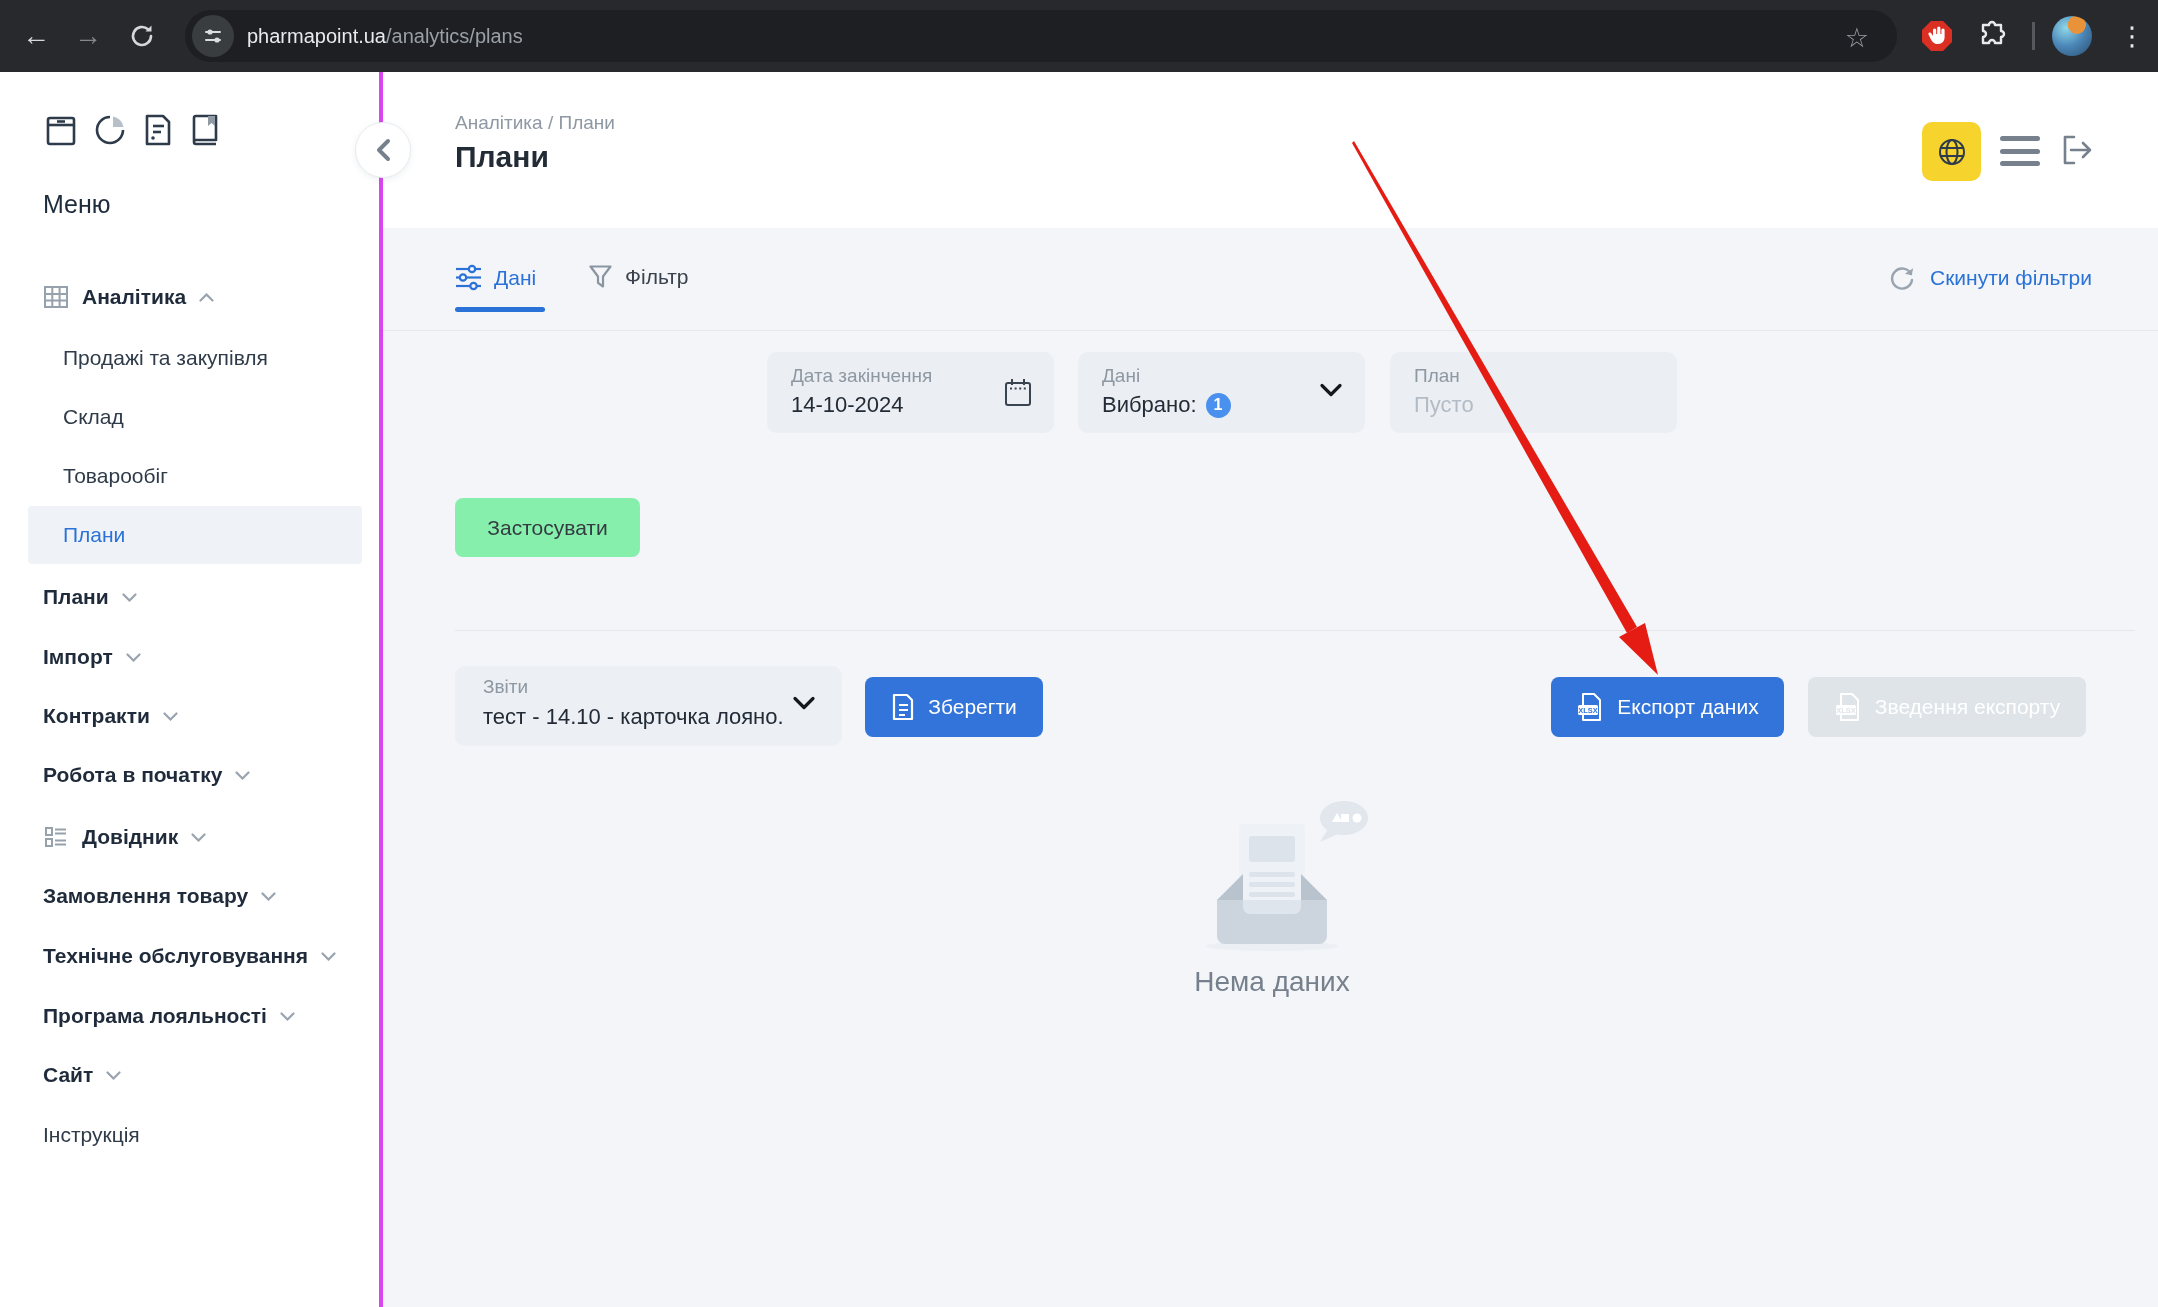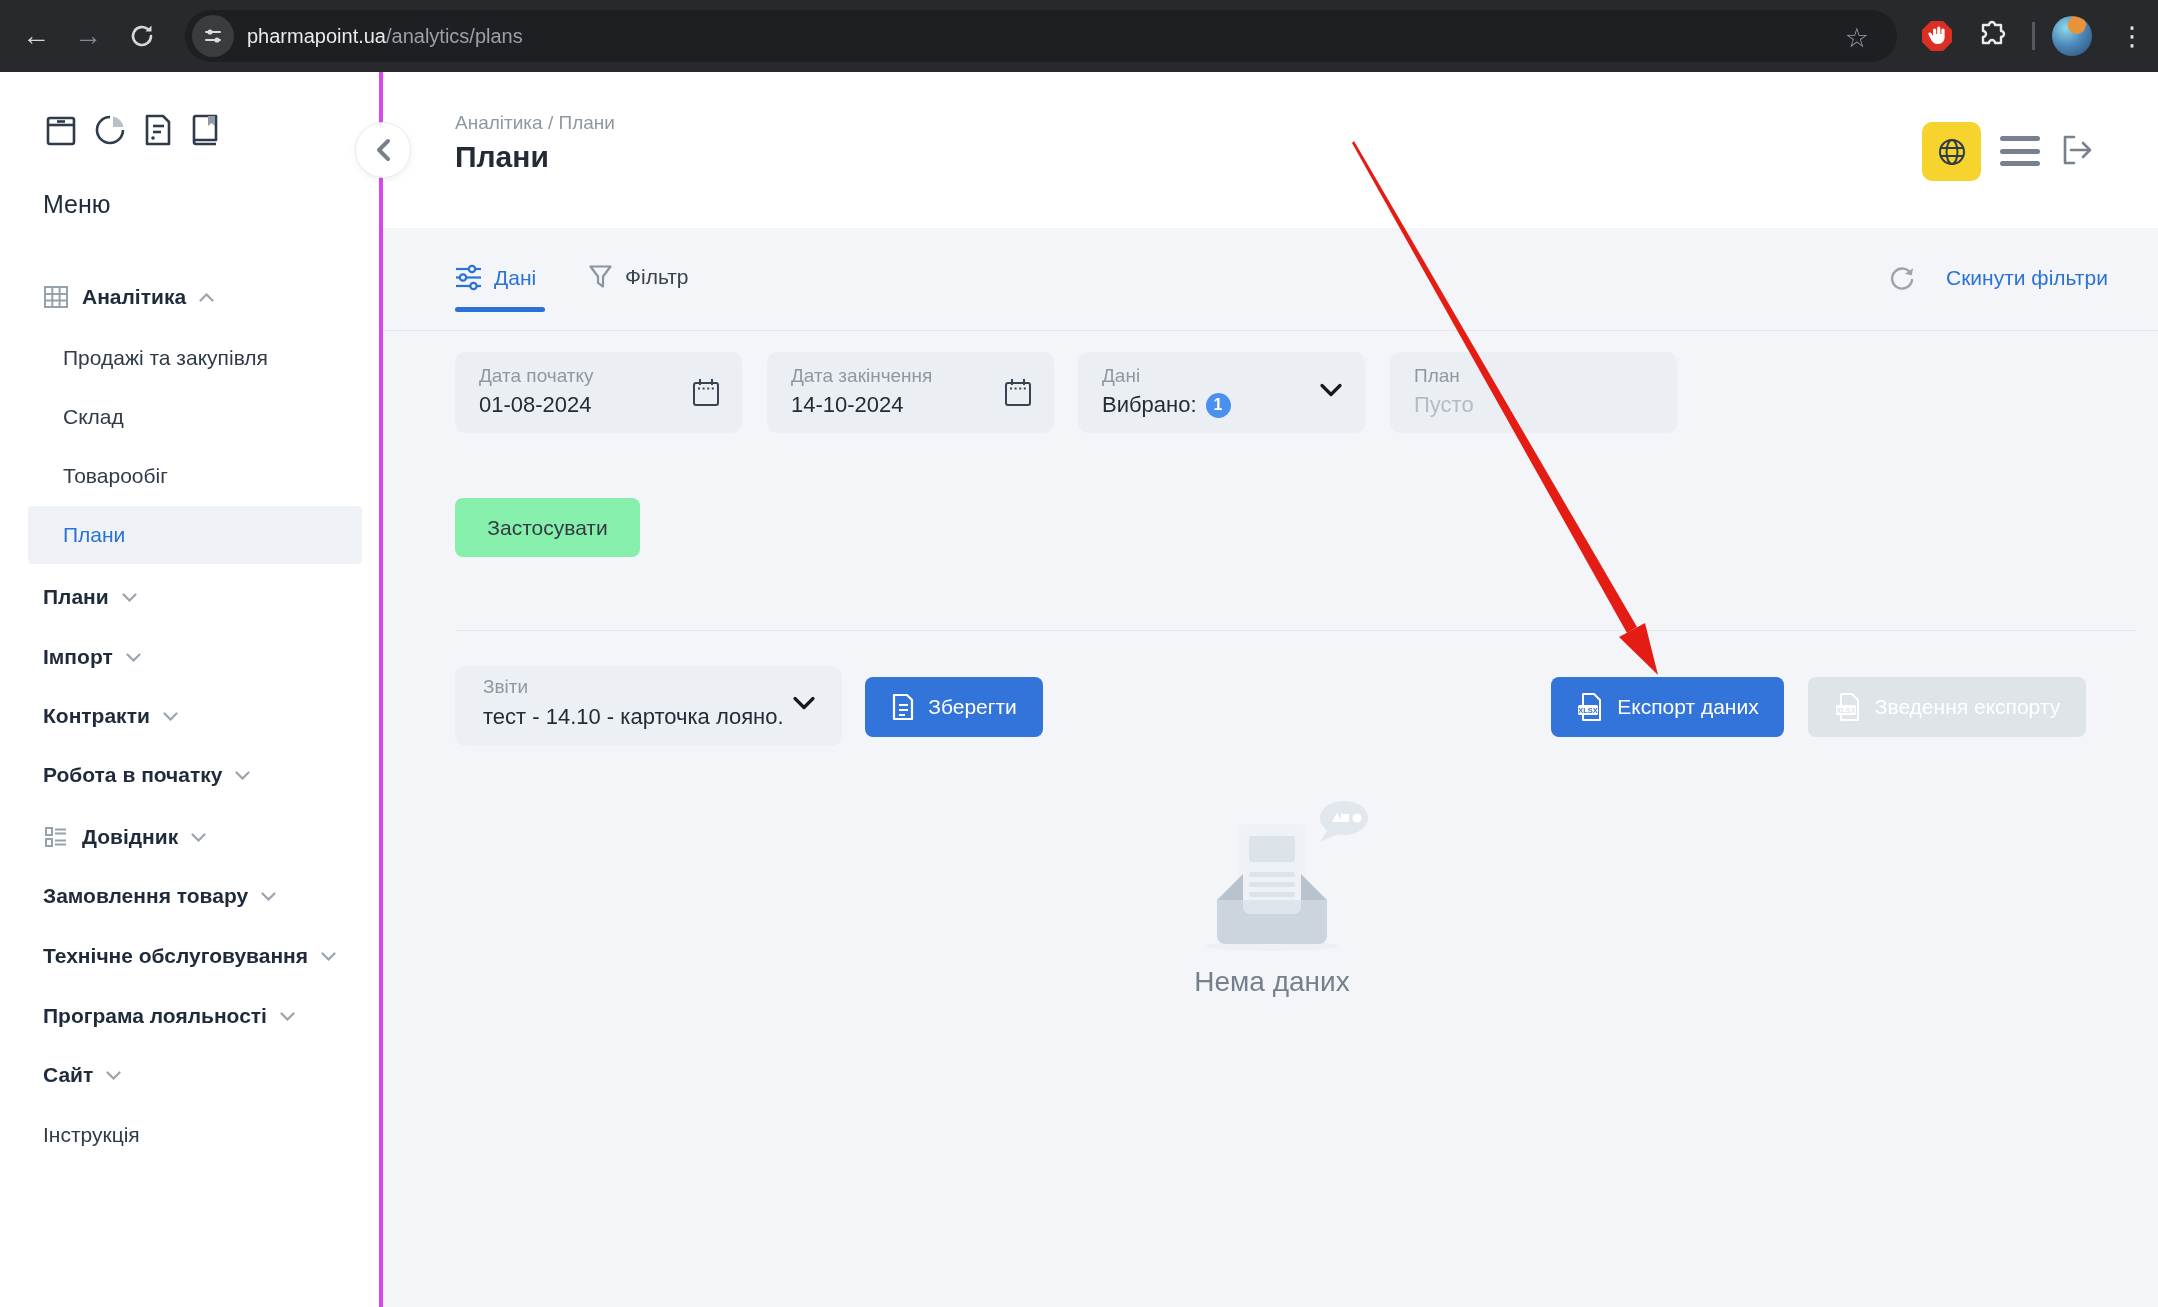--- a/index.html
+++ b/index.html
@@ -45,21 +45,21 @@
   .globe-btn { position:absolute; left:1539px; top:50px; width:59px; height:59px; border-radius:10px; background:#f6d32d; display:flex; align-items:center; justify-content:center; }
   .ham { position:absolute; left:1617px; top:64px; width:40px; height:30px; display:flex; flex-direction:column; justify-content:space-between; }
   .ham span { display:block; height:5px; border-radius:3px; background:#76818d; }
   .logout { position:absolute; left:1674px; top:58px; }
 
   .tab { position:absolute; display:flex; align-items:center; gap:12px; font-size:21px; }
   .tab.active { color:#2a72d8; font-weight:500; }
   .tab.idle { color:#39424d; }
   .tab-underline { position:absolute; left:72px; top:235px; width:90px; height:5px; border-radius:3px; background:#2a72d8; }
   .tabs-divider { position:absolute; left:0; top:258px; width:1775px; height:1px; background:#e5e8ec; }
-  .reset-link { position:absolute; left:1505px; top:192px; display:flex; align-items:center; gap:30px; font-size:21px; color:#2a72d8; }
+  .reset-link { position:absolute; left:1505px; top:192px; display:flex; align-items:center; gap:14px; font-size:21px; color:#2a72d8; }
 
   .chip { position:absolute; top:280px; width:287px; height:81px; background:#ebeef2; border-radius:10px; }
   .chip .lab { position:absolute; left:24px; top:13px; font-size:19px; color:#8e98a3; }
   .chip .val { position:absolute; left:24px; top:40px; font-size:22px; color:#222b36; display:flex; align-items:center; }
   .chip .val.placeholder { color:#b3bcc6; }
   .chip .cal { position:absolute; right:20px; top:25px; }
   .chip .chev { position:absolute; right:22px; top:31px; }
   .badge { display:inline-flex; width:25px; height:25px; border-radius:50%; background:#4a90ee; color:#fff; font-size:16px; font-weight:700; align-items:center; justify-content:center; margin-left:9px; }
 
   .apply-btn { position:absolute; left:72px; top:426px; width:185px; height:59px; background:#86efac; border-radius:8px; border:none; font-size:21px; font-weight:500; color:#343b42; display:flex; align-items:center; justify-content:center; font-family:inherit; }
@@ -313,32 +313,20 @@
         <svg width="28" height="28" viewBox="0 0 28 28">
             <g fill="none" stroke="#9aa4af" stroke-width="2.4" stroke-linecap="round">
               <path d="M23 10a10 10 0 1 0 1 6"></path>
             </g>
             <path d="M24.5 3.5v7h-7z" fill="#9aa4af" transform="rotate(12 21 7)"></path>
           </svg>
         <span>Скинути фільтри</span>
       </div>
       <div class="tabs-divider"></div>
 
-      <div class="chip" style="left:72px;">
-        <div class="lab">Дата початку</div>
-        <div class="val">01-08-2024</div>
-        <svg class="cal" width="32" height="32" viewBox="0 0 32 32">
-            <g fill="none" stroke="#3a4450" stroke-width="2">
-              <rect x="4" y="6" width="24" height="22" rx="2"></rect>
-              <line x1="10" y1="2" x2="10" y2="8"></line>
-              <line x1="22" y1="2" x2="22" y2="8"></line>
-              <line x1="8" y1="11.5" x2="24" y2="11.5" stroke-dasharray="2 2.6"></line>
-            </g>
-          </svg>
-      </div>
       <div class="chip" style="left:384px;">
         <div class="lab">Дата закінчення</div>
         <div class="val">14-10-2024</div>
         <svg class="cal" width="32" height="32" viewBox="0 0 32 32">
             <g fill="none" stroke="#3a4450" stroke-width="2">
               <rect x="4" y="6" width="24" height="22" rx="2"></rect>
               <line x1="10" y1="2" x2="10" y2="8"></line>
               <line x1="22" y1="2" x2="22" y2="8"></line>
               <line x1="8" y1="11.5" x2="24" y2="11.5" stroke-dasharray="2 2.6"></line>
             </g>

